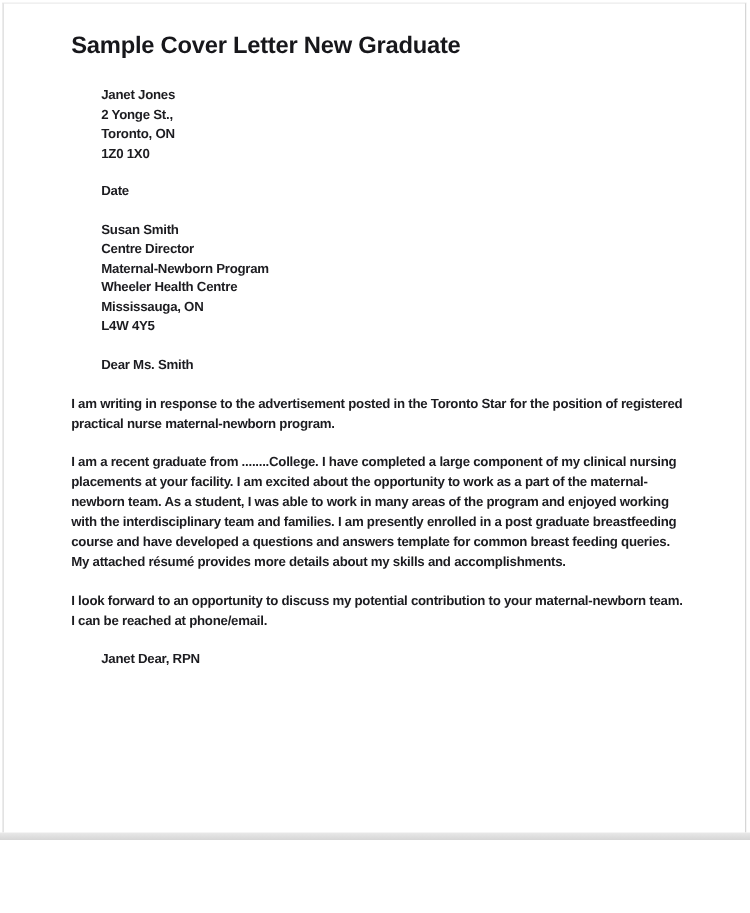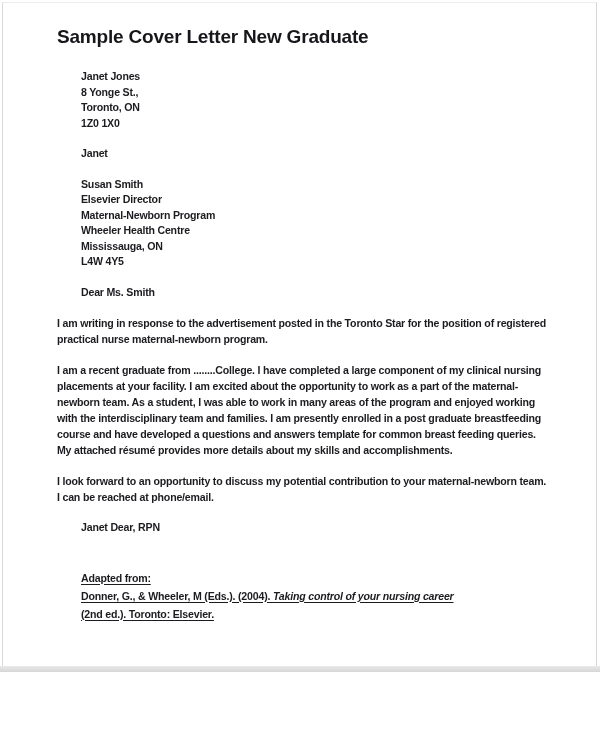--- a/index.html
+++ b/index.html
@@ -80,45 +80,40 @@
 </head>
 <body>
 
 <div class="page">
   <div class="content">
 
     <h1 class="doc-title">Sample Cover Letter New Graduate</h1>
 
     <div>
       <div class="line">Janet Jones</div>
-      <div class="line">8 Yonge St.,</div>
+      <div class="line">2 Yonge St.,</div>
       <div class="line">Toronto, ON</div>
       <div class="line">1Z0 1X0</div>
     </div>
 
-    <div class="line gap-block">Janet</div>
+    <div class="line gap-block">Date</div>
 
     <div class="gap-block">
       <div class="line">Susan Smith</div>
-      <div class="line">Elsevier Director</div>
+      <div class="line">Centre Director</div>
       <div class="line">Maternal-Newborn Program</div>
       <div class="line">Wheeler Health Centre</div>
       <div class="line">Mississauga, ON</div>
       <div class="line">L4W 4Y5</div>
     </div>
 
     <div class="line gap-block">Dear Ms. Smith</div>
 
     <p class="para">I am writing in response to the advertisement posted in the Toronto Star for the position of registered practical nurse maternal-newborn program.</p>
     <p class="para">I am a recent graduate from ........College. I have completed a large component of my clinical nursing placements at your facility. I am excited about the opportunity to work as a part of the maternal-newborn team. As a student, I was able to work in many areas of the program and enjoyed working with the interdisciplinary team and families. I am presently enrolled in a post graduate breastfeeding course and have developed a questions and answers template for common breast feeding queries. My attached résumé provides more details about my skills and accomplishments.</p>
     <p class="para">I look forward to an opportunity to discuss my potential contribution to your maternal-newborn team. I can be reached at phone/email.</p>
 
 
     <div class="line gap-block">Janet Dear, RPN</div>
 
-    <div class="citation gap-cite">
-      <div class="line">Adapted from:</div>
-      <div class="line"><span>Donner, G., &amp; Wheeler, M (Eds.). (2004). </span><span class="book-title">Taking control of your nursing career</span></div>
-      <div class="line">(2nd ed.). Toronto: Elsevier.</div>
-    </div>
 
   </div>
 </div>
 
 </body></html>

